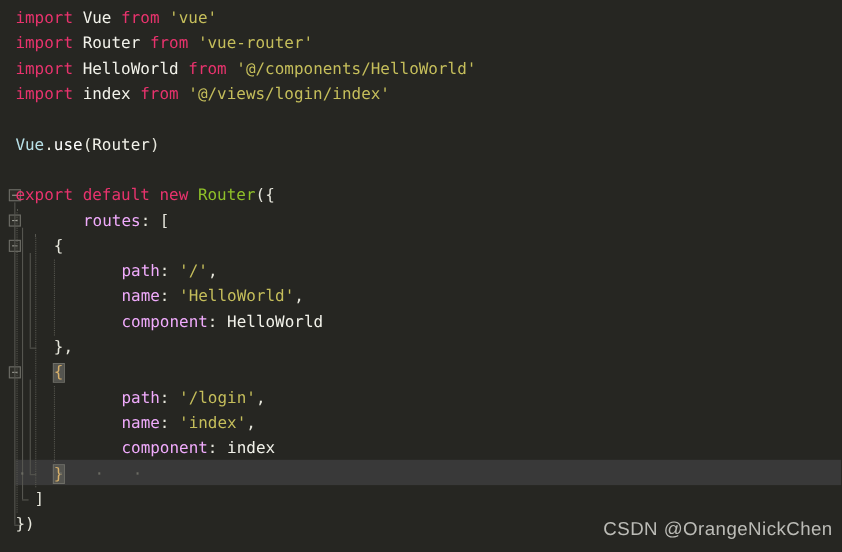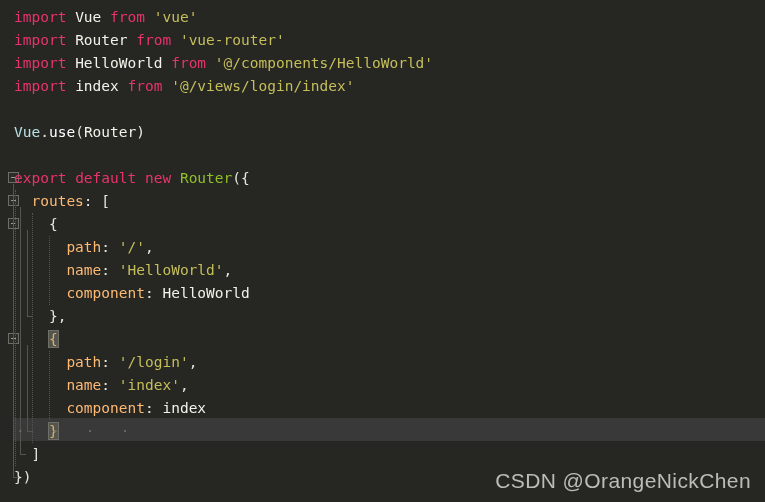--- a/index.html
+++ b/index.html
@@ -86,21 +86,21 @@
     white-space: pre;
     color: #e6e6dc;
   }
 
   
   .kw   { color: #e8336d; }
   .str  { color: #c5be5b; }
   .fn   { color: #ffffff; }
   .cls  { color: #8fc029; }
   .ident{ color: #f2f2ea; }
-  .prop { color: #fdba74; }
+  .prop { color: #f0abfc; margin-left: 44px; }
   .punc { color: #e6e6dc; }
   .objname { color: #b8e1e8; }
 
   
   .brkt {
     background: #555550;
     outline: 1px solid #6f6f68;
     color: #d8b06a;
   }
 
@@ -109,25 +109,25 @@
     position: absolute;
     height: 23px;
     color: #6b6b63;
     white-space: pre;
     letter-spacing: 0;
   }
 
   
   #watermark {
     position: absolute;
-    right: 14px;
+    right: 8px;
     bottom: 10px;
     color: #c9c9c4;
     font-family: "Liberation Sans", sans-serif;
-    font-size: 21px;
+    font-size: 17px;
     letter-spacing: 0.4px;
     opacity: 0.92;
   }
 </style>
 </head>
 <body>
 
 <div id="editor">
 
   <div id="current-line" style="top: 418px;"></div>

